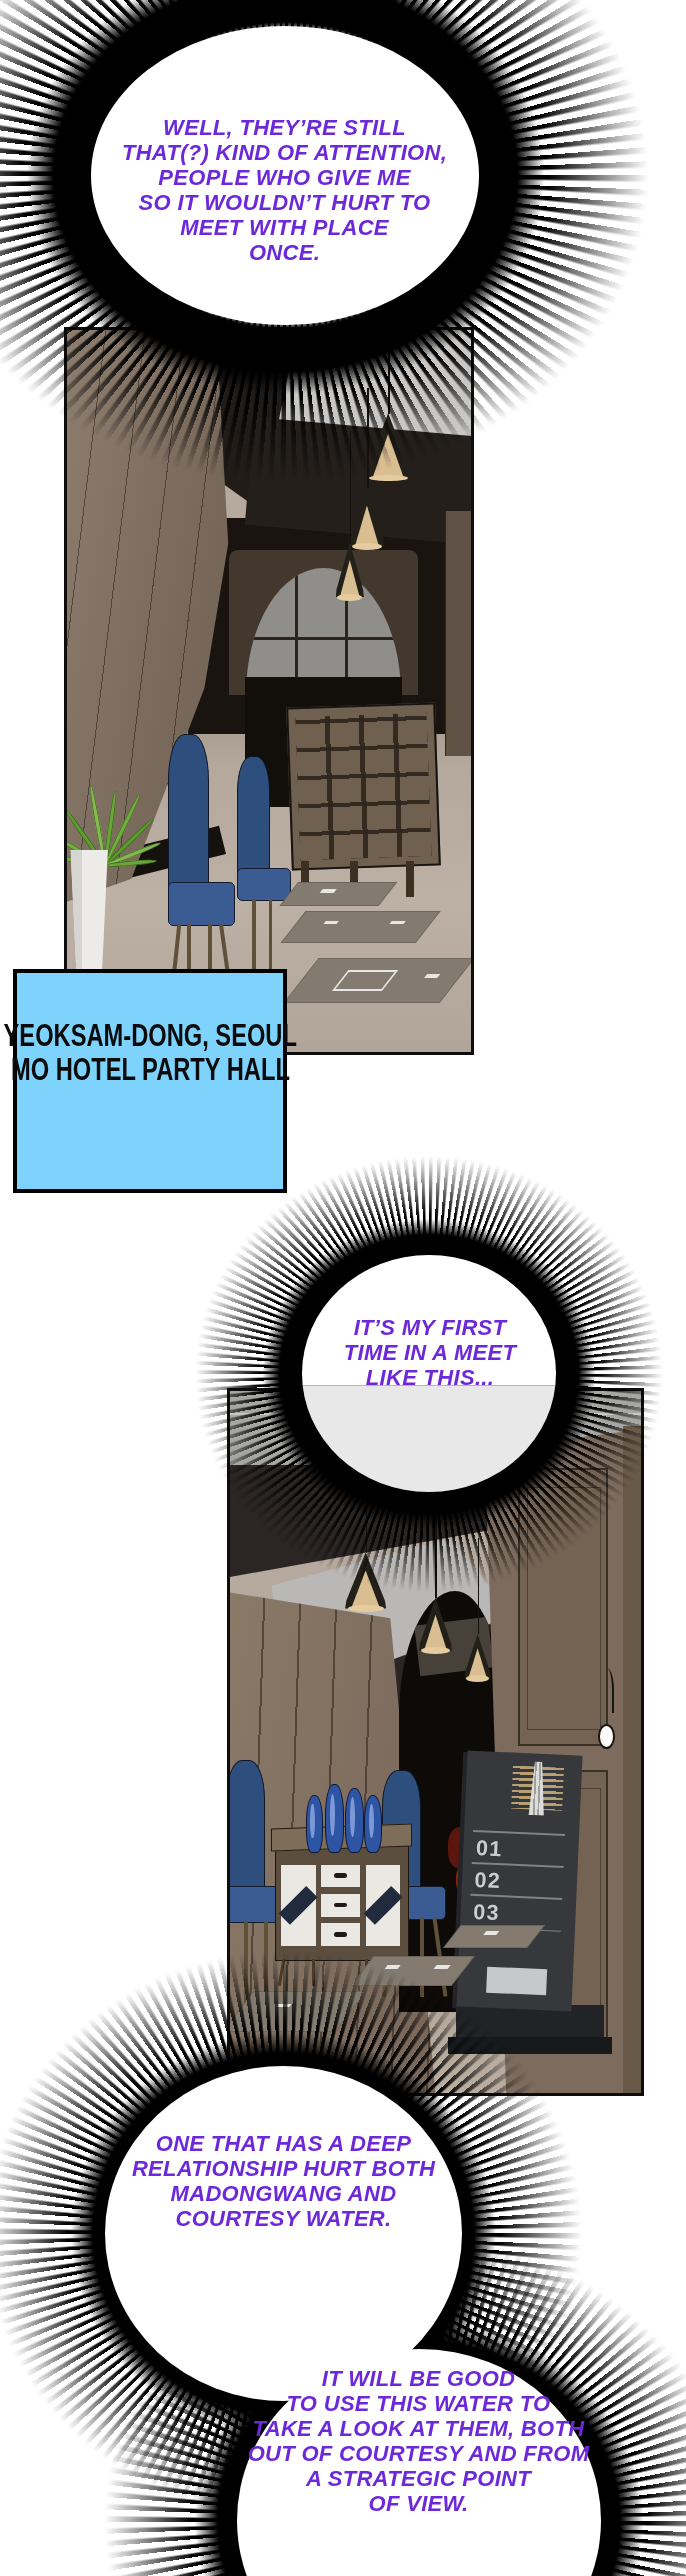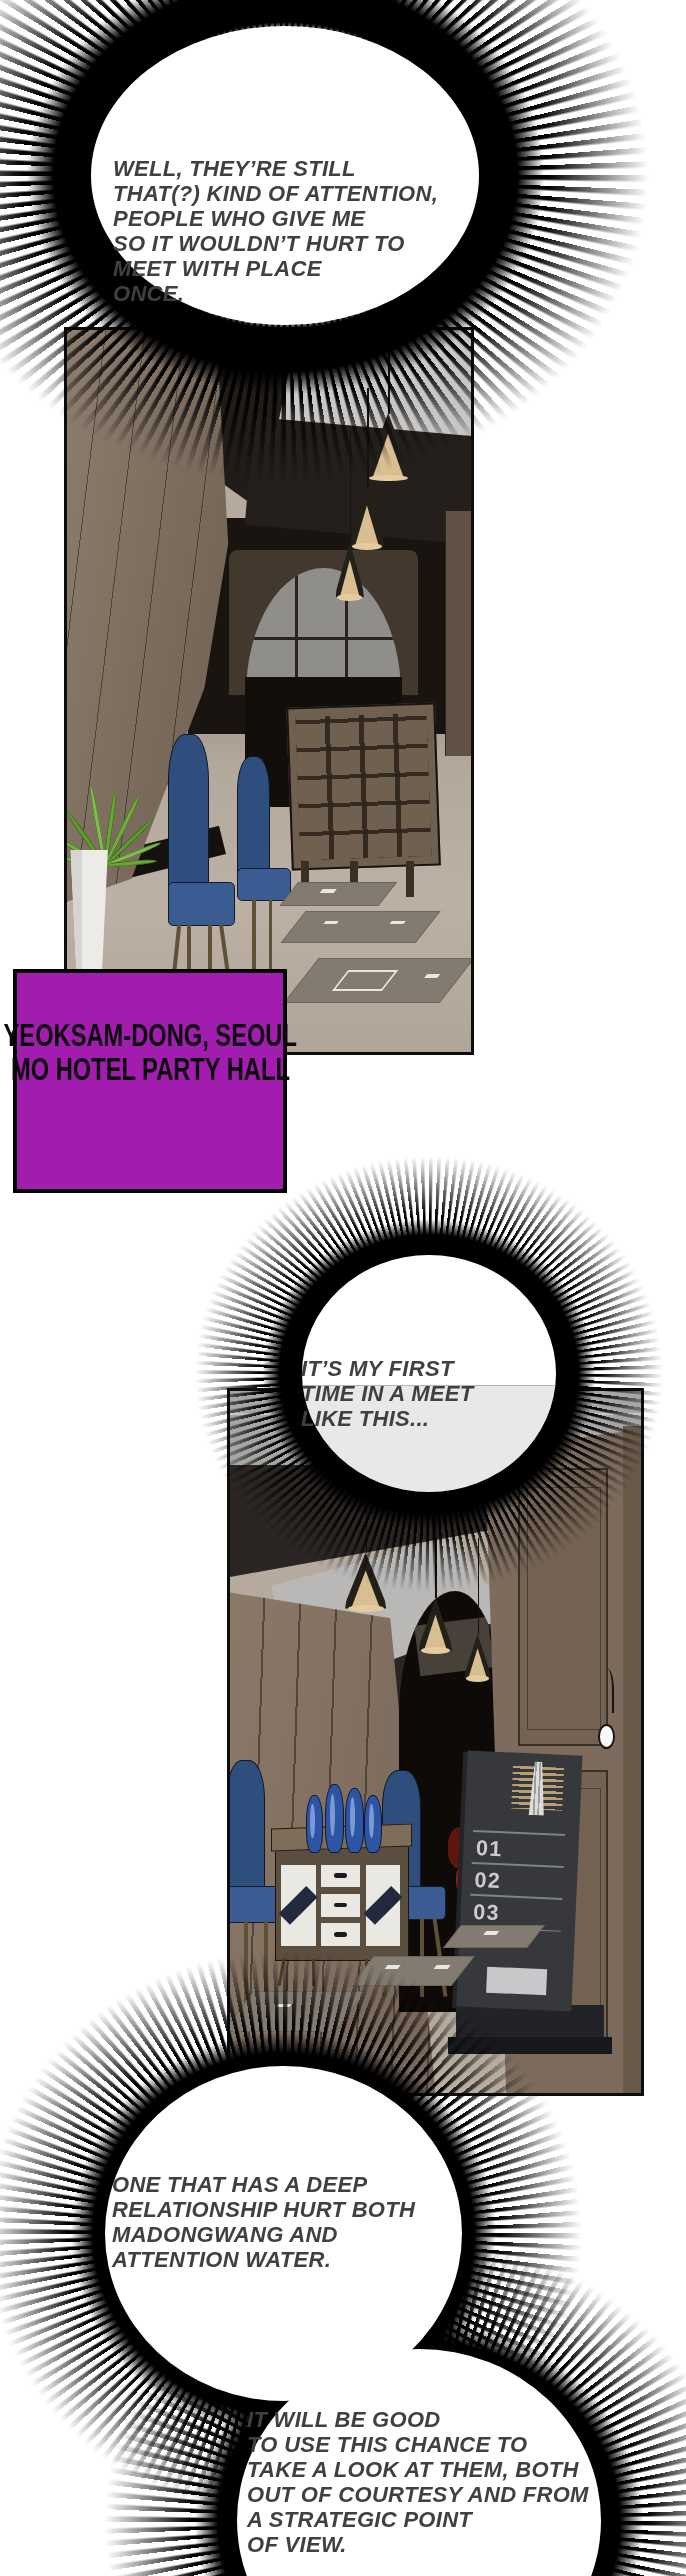--- a/index.html
+++ b/index.html
@@ -145,21 +145,21 @@
   .p2-signfoot{left:53%;top:92%;width:40%;height:2.5%;background:#17191c;}
   .p2-mat1{left:54%;top:76%;width:20%;height:3%;}
   .p2-mat2{left:32%;top:80.5%;width:24%;height:4%;}
   .p2-mat3{left:2%;top:85.5%;width:27%;height:5.5%;}
   .p2-lamp1{left:28%;top:12%;width:10%;height:19%;} .p2-lamp1 .lampstem{height:58%;} .p2-lamp1 .shade{height:42%;}
   .p2-lamp2{left:46%;top:16%;width:8%;height:21%;} .p2-lamp2 .lampstem{height:64%;} .p2-lamp2 .shade{height:36%;}
   .p2-lamp3{left:57%;top:21%;width:6.5%;height:20%;} .p2-lamp3 .lampstem{height:68%;} .p2-lamp3 .shade{height:32%;}
 
   
   #caption{position:absolute;z-index:3;left:13px;top:969px;width:266px;height:171px;
-    border:4.3px solid #000;background:#a21caf;display:flex;flex-direction:column;align-items:center;
+    border:4.3px solid #000;background:#7dd3fc;display:flex;flex-direction:column;align-items:center;
     padding-top:45px;box-sizing:content-box;}
   .cap-line{font:700 32px/34px "Liberation Sans",sans-serif;color:#0b0b0b;white-space:nowrap;
     transform:scaleX(0.74);transform-origin:50% 50%;letter-spacing:0;}
 
   
   .burst{position:absolute;z-index:4;
     background:
       radial-gradient(closest-side,rgba(0,0,0,0) 0%,rgba(0,0,0,0) 44%,#000 47%,#000 60%,rgba(0,0,0,0) 67%),
       repeating-conic-gradient(#000 0deg 0.75deg,rgba(0,0,0,0) 1.2deg 2.25deg);
     -webkit-mask-image:radial-gradient(closest-side,#000 0%,#000 68%,rgba(0,0,0,0) 94%);
@@ -170,22 +170,22 @@
   #ring4{left:84px;top:2221px;width:670px;height:601px;}
 
   .bubble{position:absolute;z-index:5;background:#ffffff;border-radius:50%;overflow:hidden;}
   #b1{left:91px;top:26px;width:388px;height:299px;}
   #b2{left:302px;top:1255px;width:254px;height:237px;}
   #b3{left:105px;top:2066px;width:357px;height:335px;}
   #b4{left:237px;top:2349px;width:364px;height:343px;}
   .b2-tint{position:absolute;left:0;top:55%;width:100%;height:45%;
     background:rgba(128,128,128,0.18);border-top:1.7px solid rgba(90,90,90,0.35);}
 
-  .btext{position:absolute;z-index:6;color:#404040;
-    font:italic 700 22px/25px "Liberation Sans",sans-serif;letter-spacing:0.3px;margin-top:41px;}
+  .btext{position:absolute;z-index:6;text-align:center;color:#6d28d9;
+    font:italic 700 22px/25px "Liberation Sans",sans-serif;letter-spacing:0.3px;}
   #t1{left:113px;top:115px;width:343px;}
   #t2{left:301px;top:1315px;width:258px;}
   #t3{left:112px;top:2131px;width:343px;}
   #t4{left:247px;top:2366px;width:343px;}
 </style>
 </head>
 <body>
 
 <div id="page">
 
@@ -431,25 +431,25 @@
   </div>
   <div id="t2" class="btext">
     <div>IT’S MY FIRST</div>
     <div>TIME IN A MEET</div>
     <div>LIKE THIS...</div>
   </div>
   <div id="t3" class="btext">
     <div>ONE THAT HAS A DEEP</div>
     <div>RELATIONSHIP HURT BOTH</div>
     <div>MADONGWANG AND</div>
-    <div>ATTENTION WATER.</div>
+    <div>COURTESY WATER.</div>
   </div>
   <div id="t4" class="btext">
     <div>IT WILL BE GOOD</div>
-    <div>TO USE THIS CHANCE TO</div>
+    <div>TO USE THIS WATER TO</div>
     <div>TAKE A LOOK AT THEM, BOTH</div>
     <div>OUT OF COURTESY AND FROM</div>
     <div>A STRATEGIC POINT</div>
     <div>OF VIEW.</div>
   </div>
 
 </div>
 
 
 </body></html>

